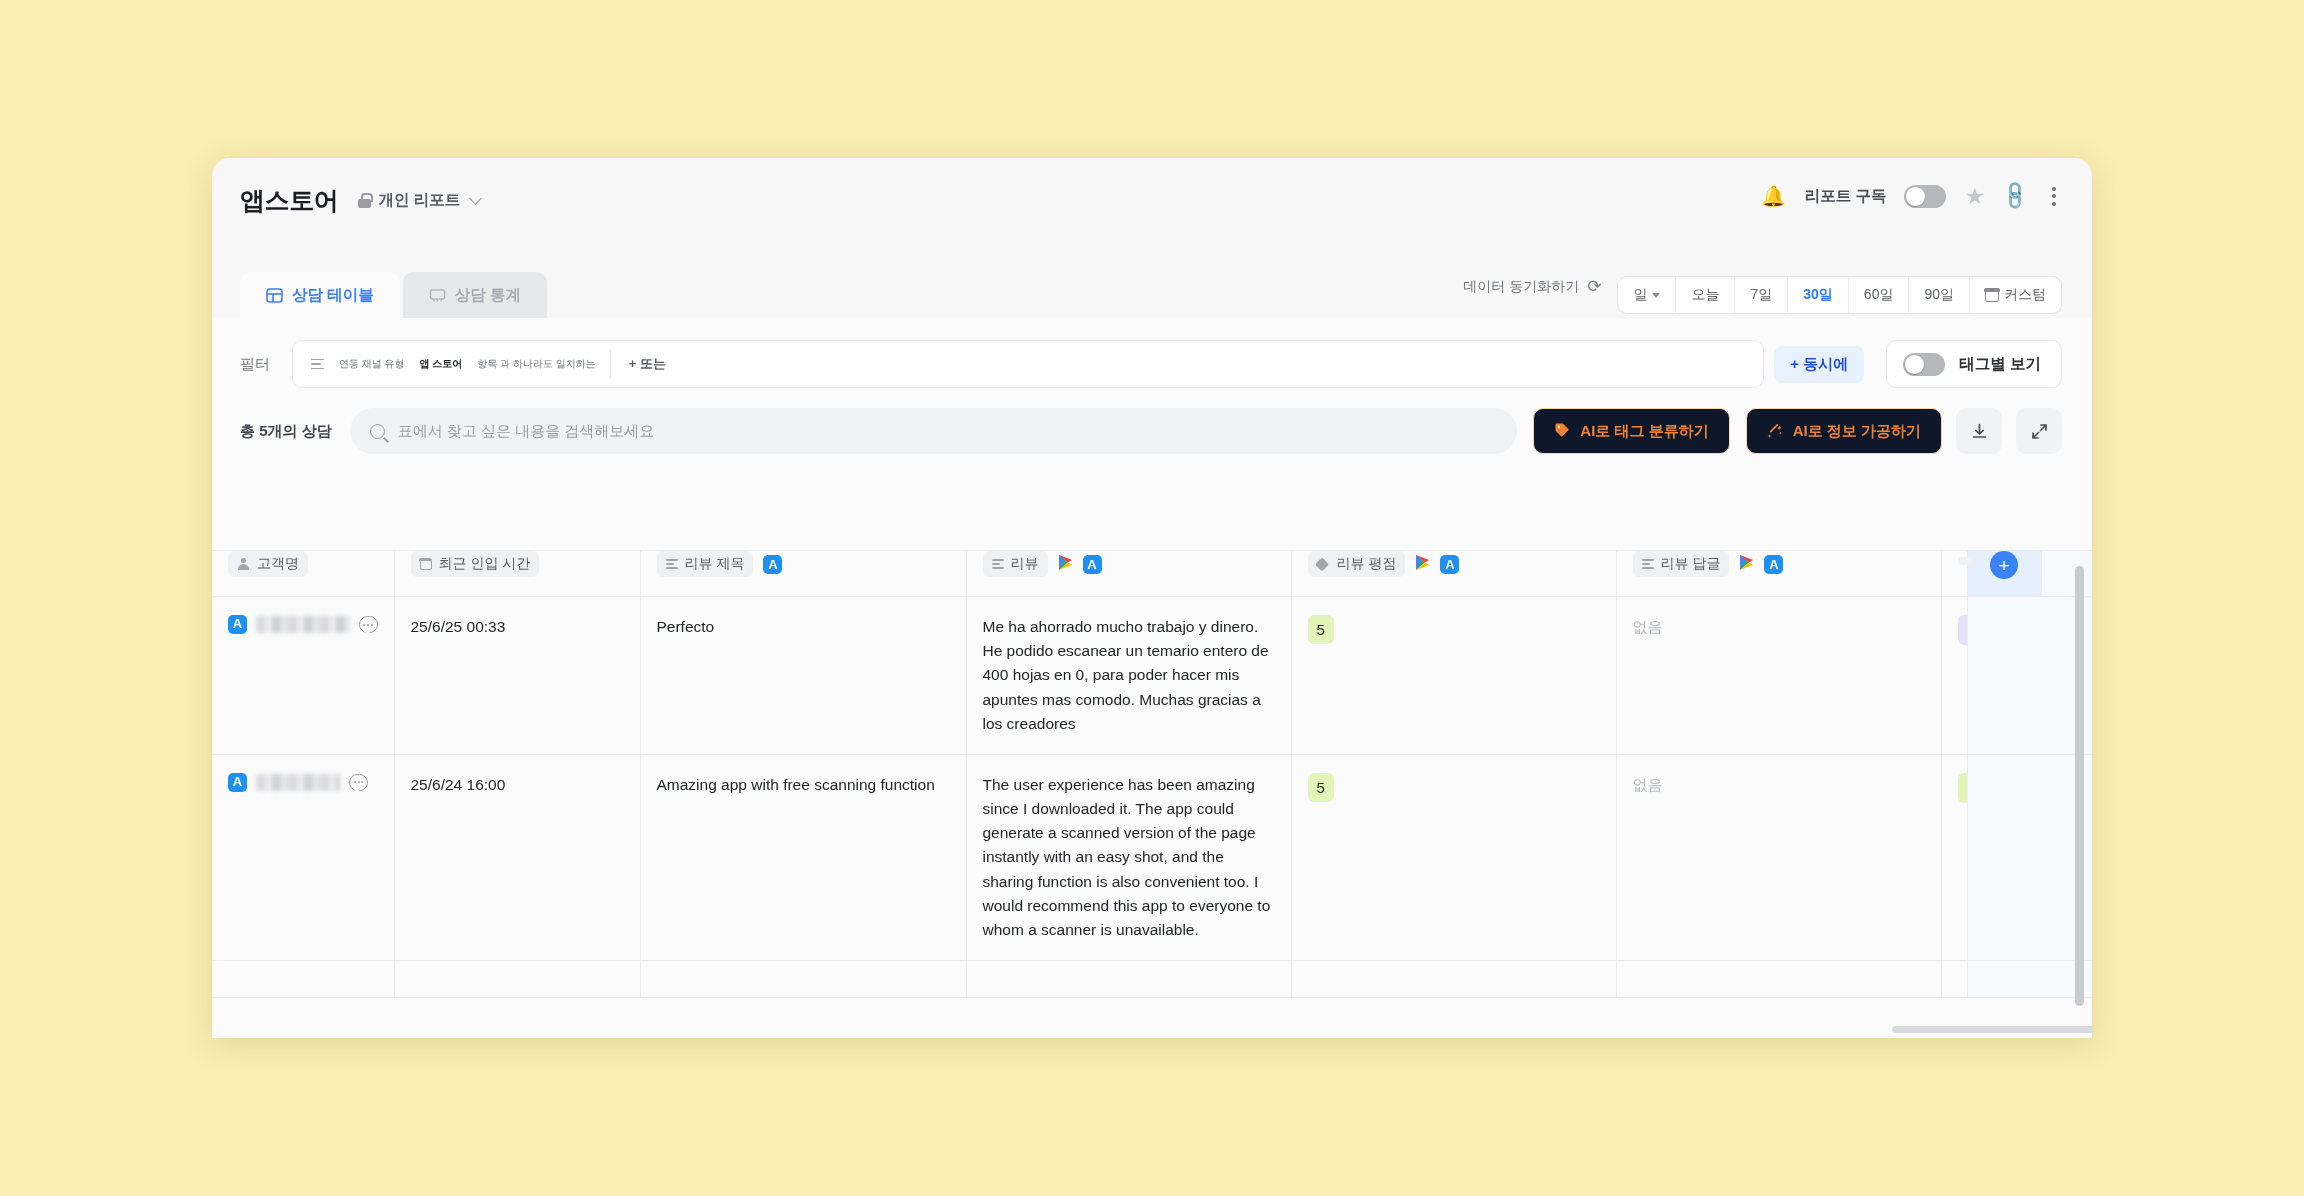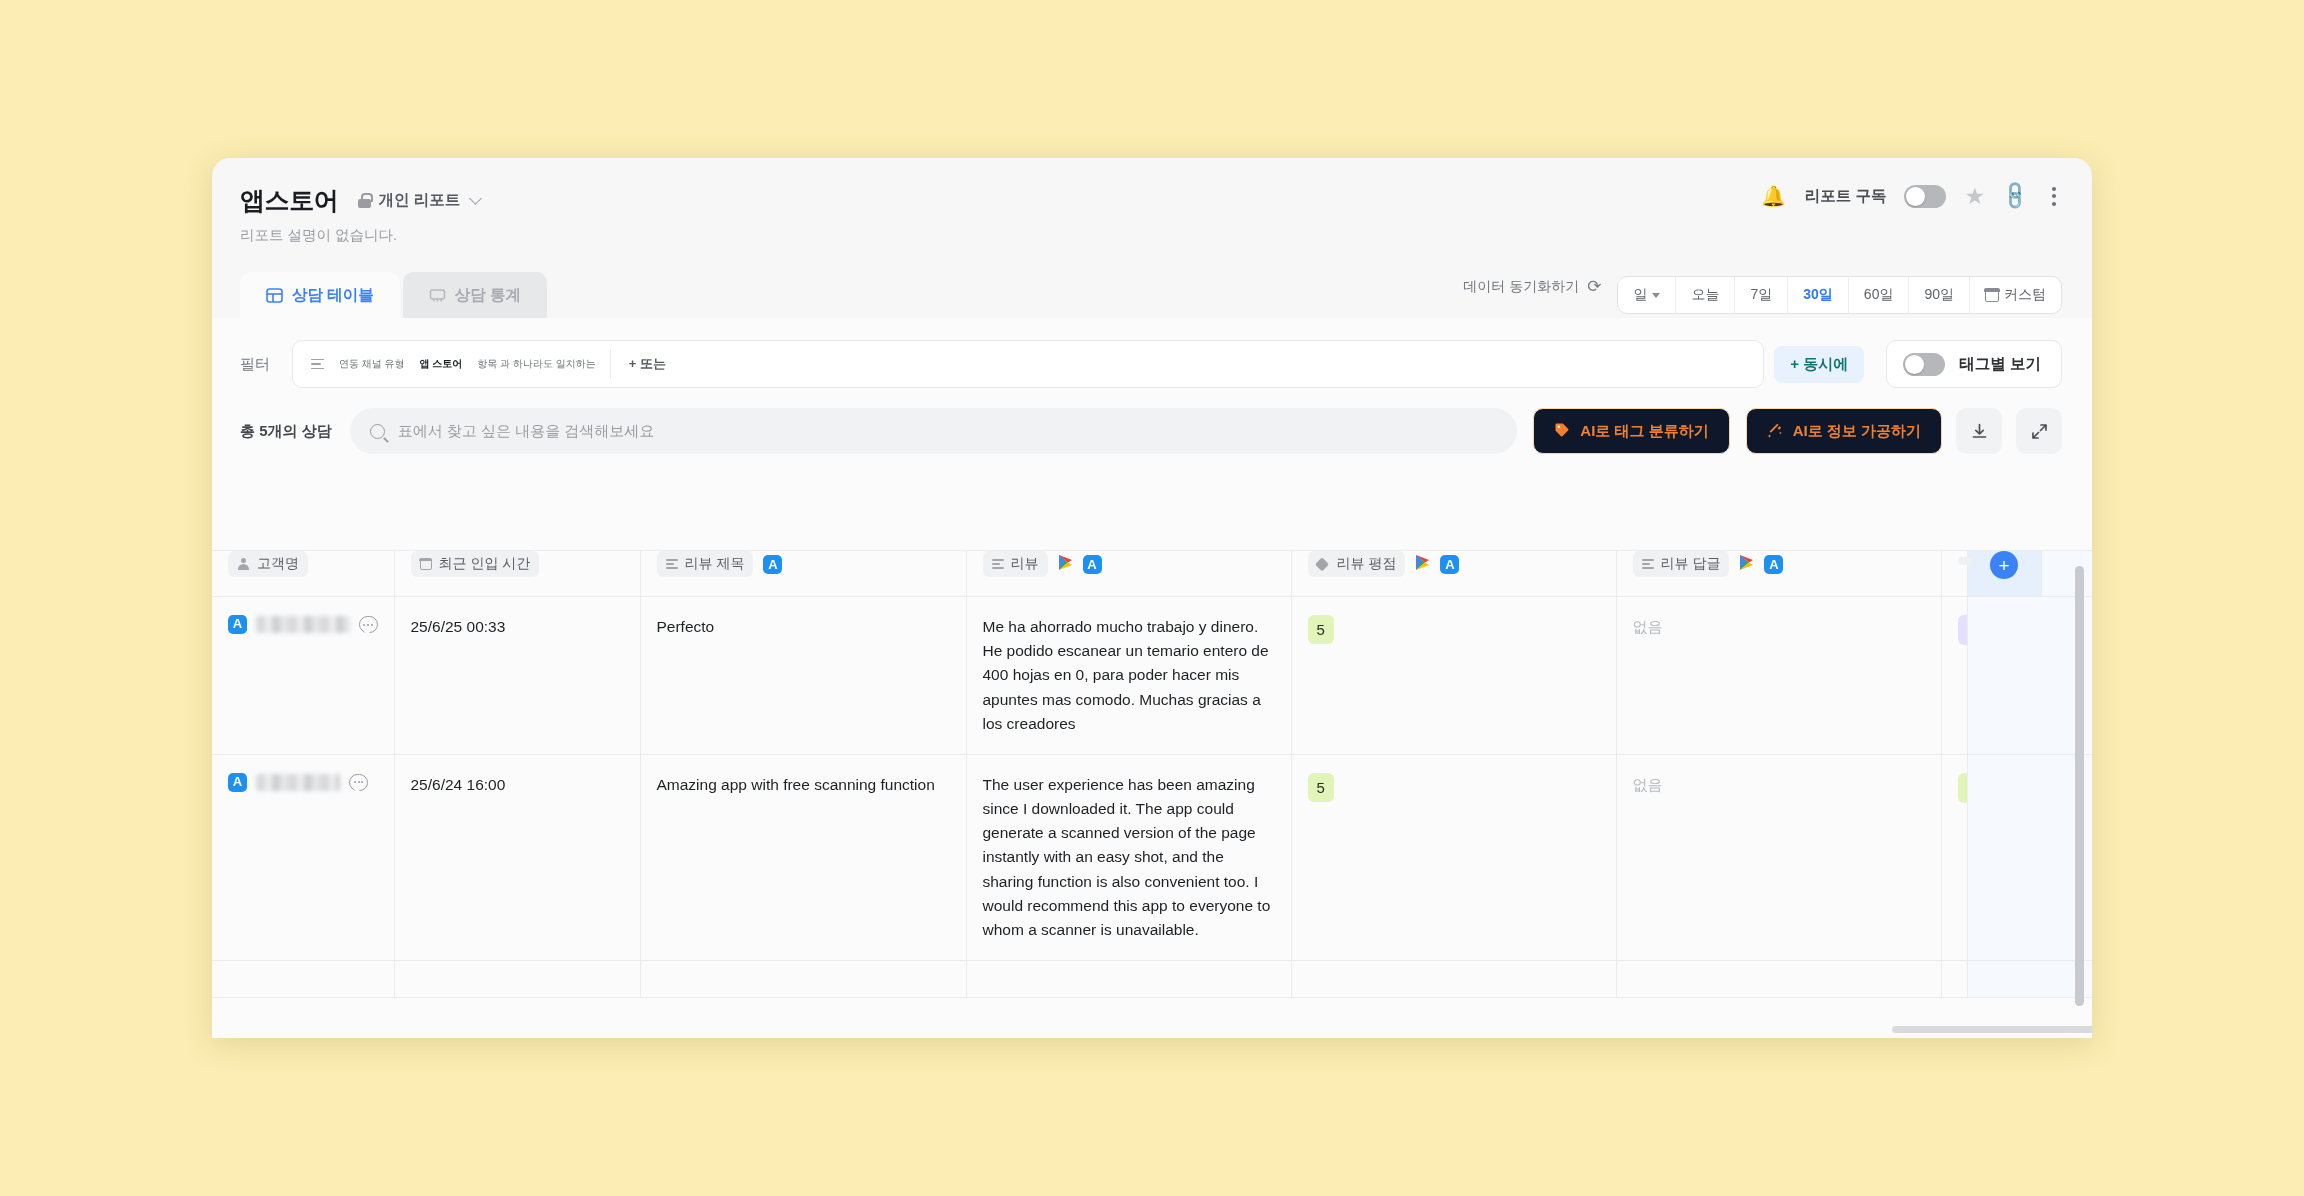--- a/index.html
+++ b/index.html
@@ -78,21 +78,21 @@
   .flabel { font-size:15px; color:#75777e; margin-right:22px; }
   .fbox { flex:1; background:#fff; border:1px solid #e8e9ec; border-radius:10px; height:48px;
     display:flex; align-items:center; padding: 0 8px; }
   .fchip { display:flex; align-items:center; gap:15px; padding: 0 10px; font-size:10px; color:#6d6f76; }
   .fchip .lines { width:13px; height:11px; display:inline-flex; flex-direction:column; justify-content:space-between; }
   .fchip .lines i { display:block; height:1.8px; background:#a0a2a8; border-radius:1px; }
   .fchip .lines i:nth-child(1){width:13px}.fchip .lines i:nth-child(2){width:10px}.fchip .lines i:nth-child(3){width:13px}
   .fchip b { color:#1d1e22; font-weight:700; }
   .fdiv { width:1px; height:30px; background:#e9eaec; margin: 0 4px; }
   .for { font-size:13px; color:#585a61; font-weight:600; padding:0 14px; }
-  .fand { font-size:15px; color:#0f766e; font-weight:700; background:#e8f1fe; border-radius:8px;
+  .fand { font-size:15px; color:#1d4ed8; font-weight:700; background:#e8f1fe; border-radius:8px;
     padding: 9px 16px; margin-left:10px; }
   .tagview { margin-left:22px; background:#fff; border:1px solid #e8e9ec; border-radius:10px;
     height:48px; display:flex; align-items:center; gap:14px; padding: 0 20px 0 16px; }
   .tagview .t-lbl { font-size:15.5px; color:#2f3136; font-weight:700; }
 
   
   .searchrow { display:flex; align-items:center; padding: 20px 30px 0 28px; }
   .count { font-size:15px; color:#45474e; font-weight:600; margin-right:18px; white-space:nowrap; }
   .sbox { flex:1; height:46px; background:#f1f2f4; border-radius:23px; display:flex; align-items:center;
     padding: 0 20px; gap:13px; }
@@ -167,21 +167,20 @@
 
     <div class="hdr">
       <div class="hdr-top">
         <div class="title">앱스토어</div>
         <div class="rpt-chip">
           <span class="lock"></span>
           <span class="rpt-txt">개인 리포트</span>
           <span class="chev"></span>
         </div>
       </div>
-      <div class="desc">리포트 설명이 없습니다.</div>
 
       <div class="hdr-right">
         <span class="bell">🔔</span>
         <span class="sub-label">리포트 구독</span>
         <div class="toggle">
             <span class="knob"></span>
           </div>
         <span class="star">★</span>
         <span class="lnk">🔗</span>
         <span class="kebab">

